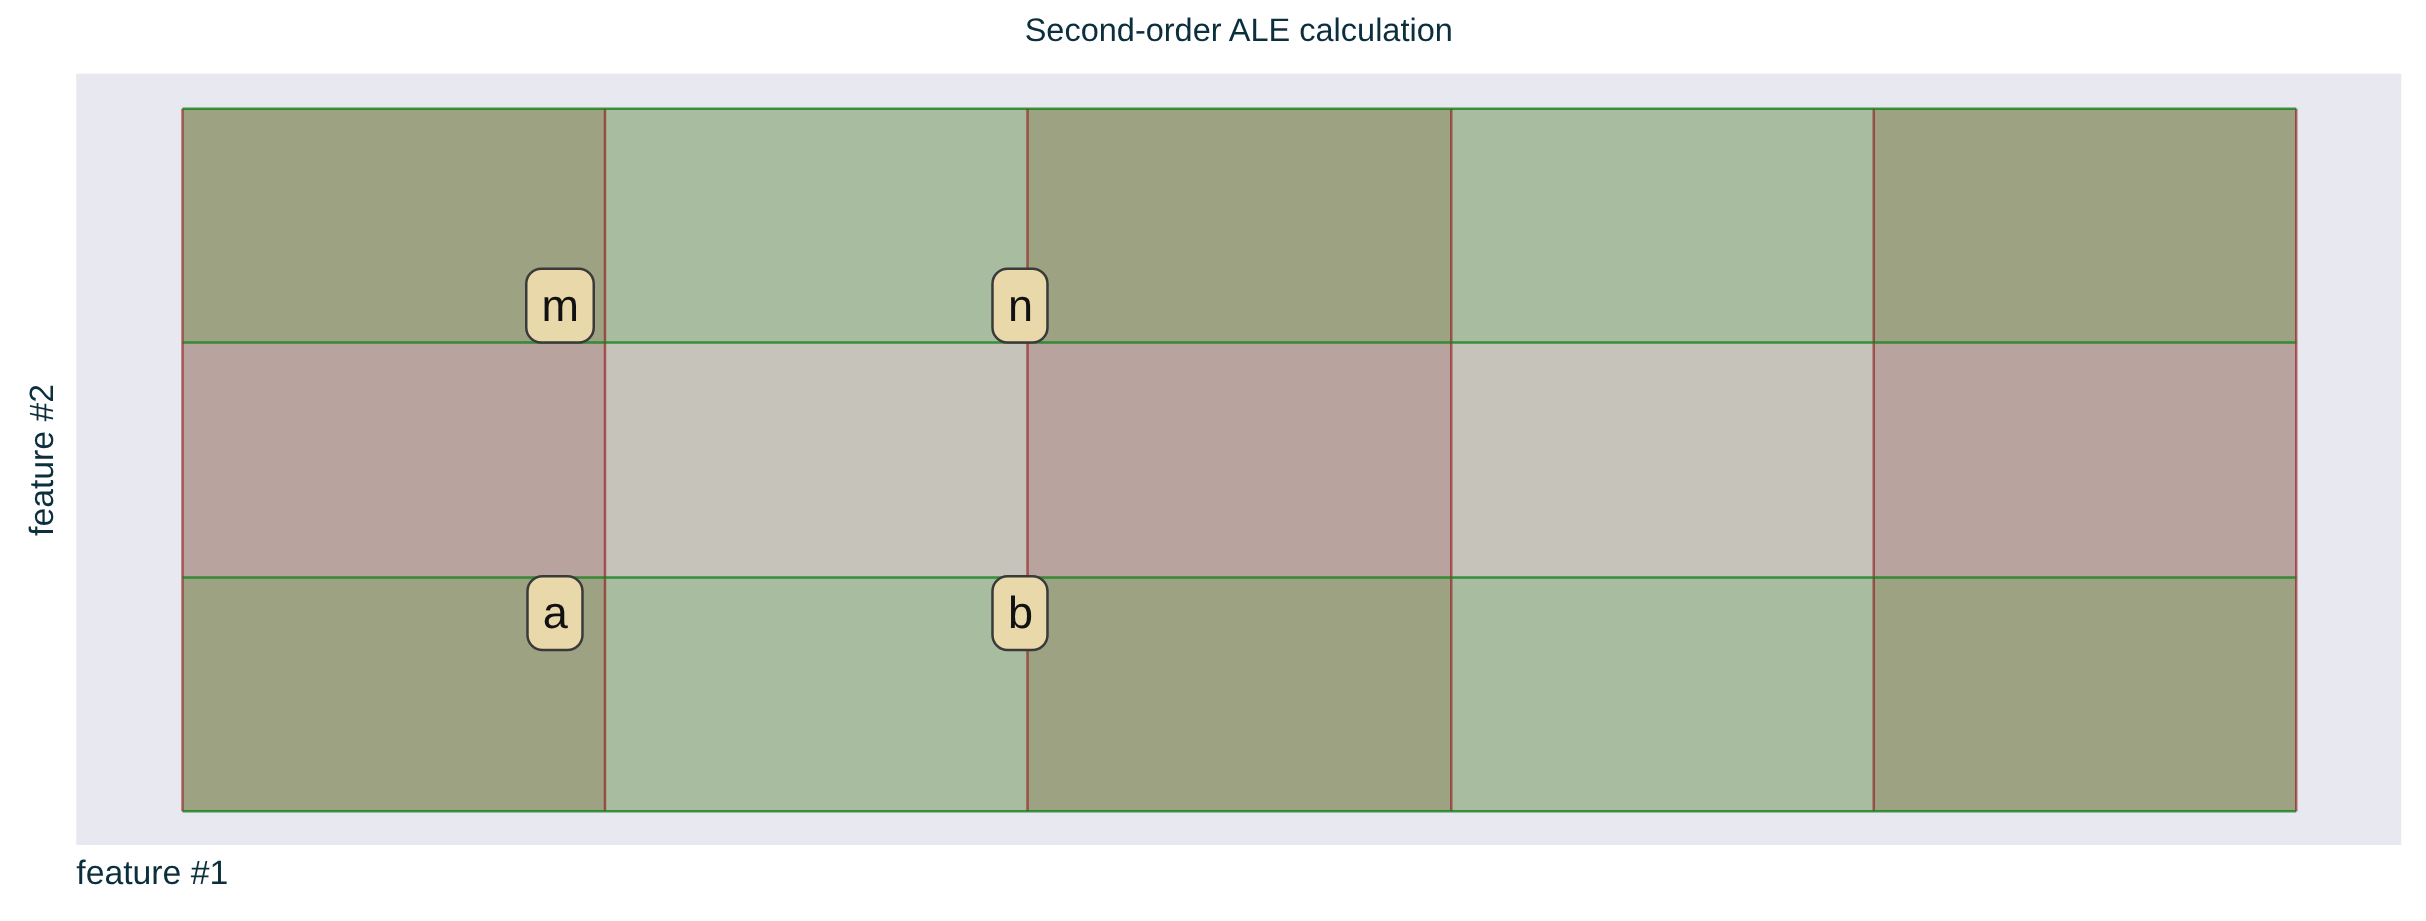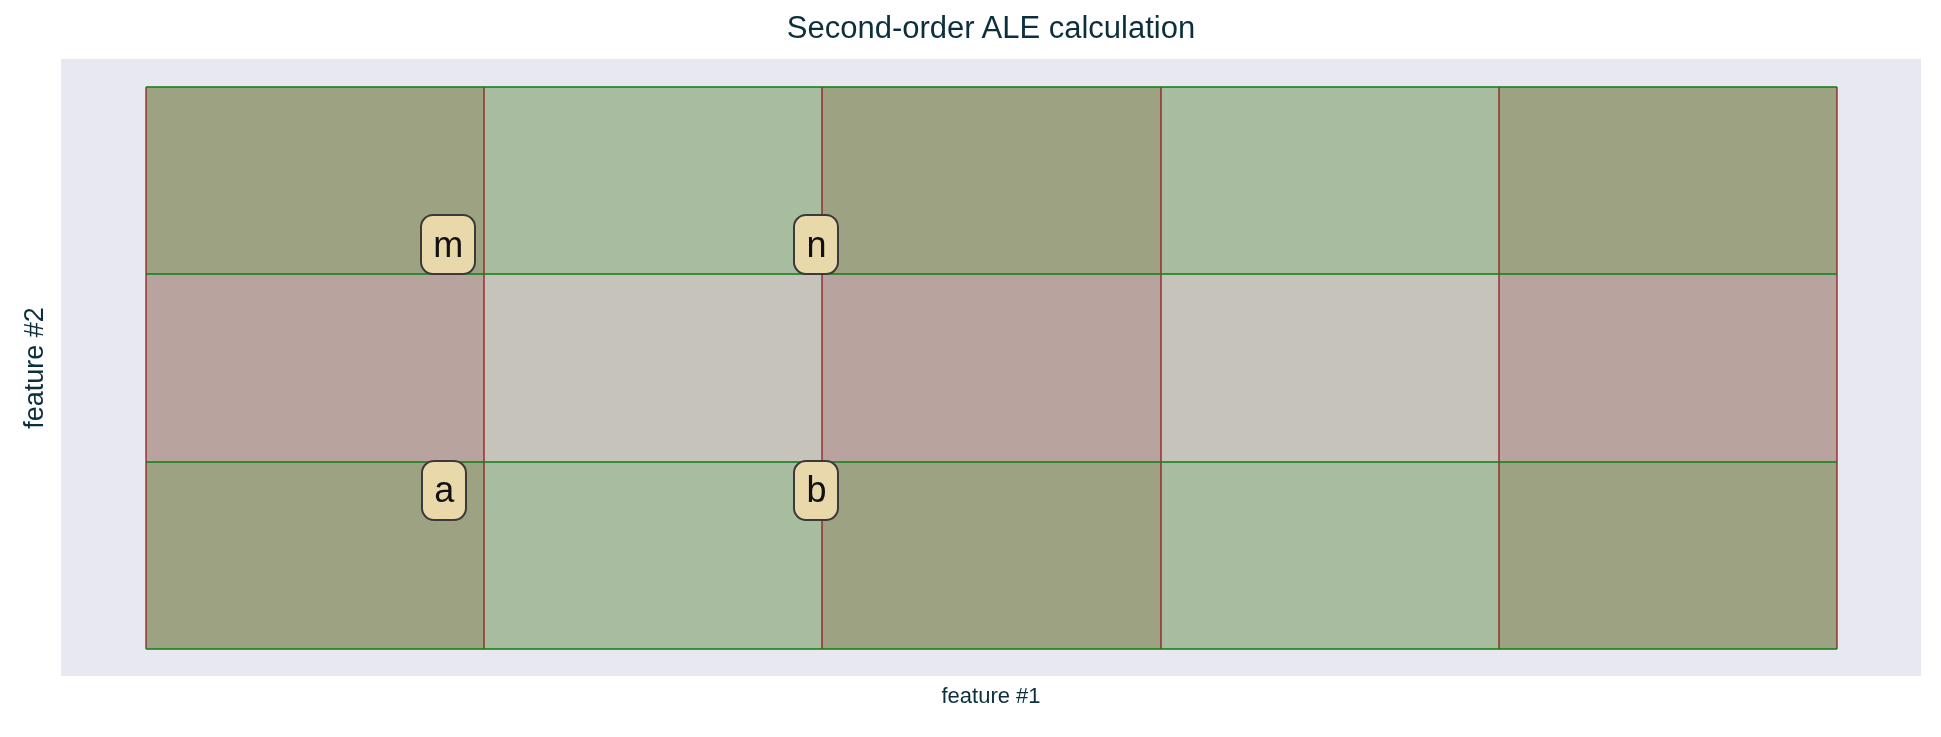--- a/index.html
+++ b/index.html
@@ -14,39 +14,39 @@
     height: 737px;
     background: #ffffff;
     overflow: hidden;
   }
   #chart-title {
     position: absolute;
     left: 61px;
     top: 10px;
     width: 1860px;
     text-align: center;
-    font-size: 31px;
+    font-size: 26px;
     line-height: 1.15;
     color: #0c2f3e;
   }
   #plot-area {
     position: absolute;
     left: 61px;
     top: 59px;
     width: 1860px;
     height: 617px;
     background: #e8e8f1;
   }
   #x-axis-label {
     position: absolute;
     left: 61px;
     top: 683px;
     width: 1860px;
-    text-align: center;
-    font-size: 22px;
+    text-align: left;
+    font-size: 27px;
     color: #0c2f3e;
   }
   #y-axis-label {
     position: absolute;
     left: 34px;
     top: 368px;
     width: 0;
     height: 0;
     overflow: visible;
   }

